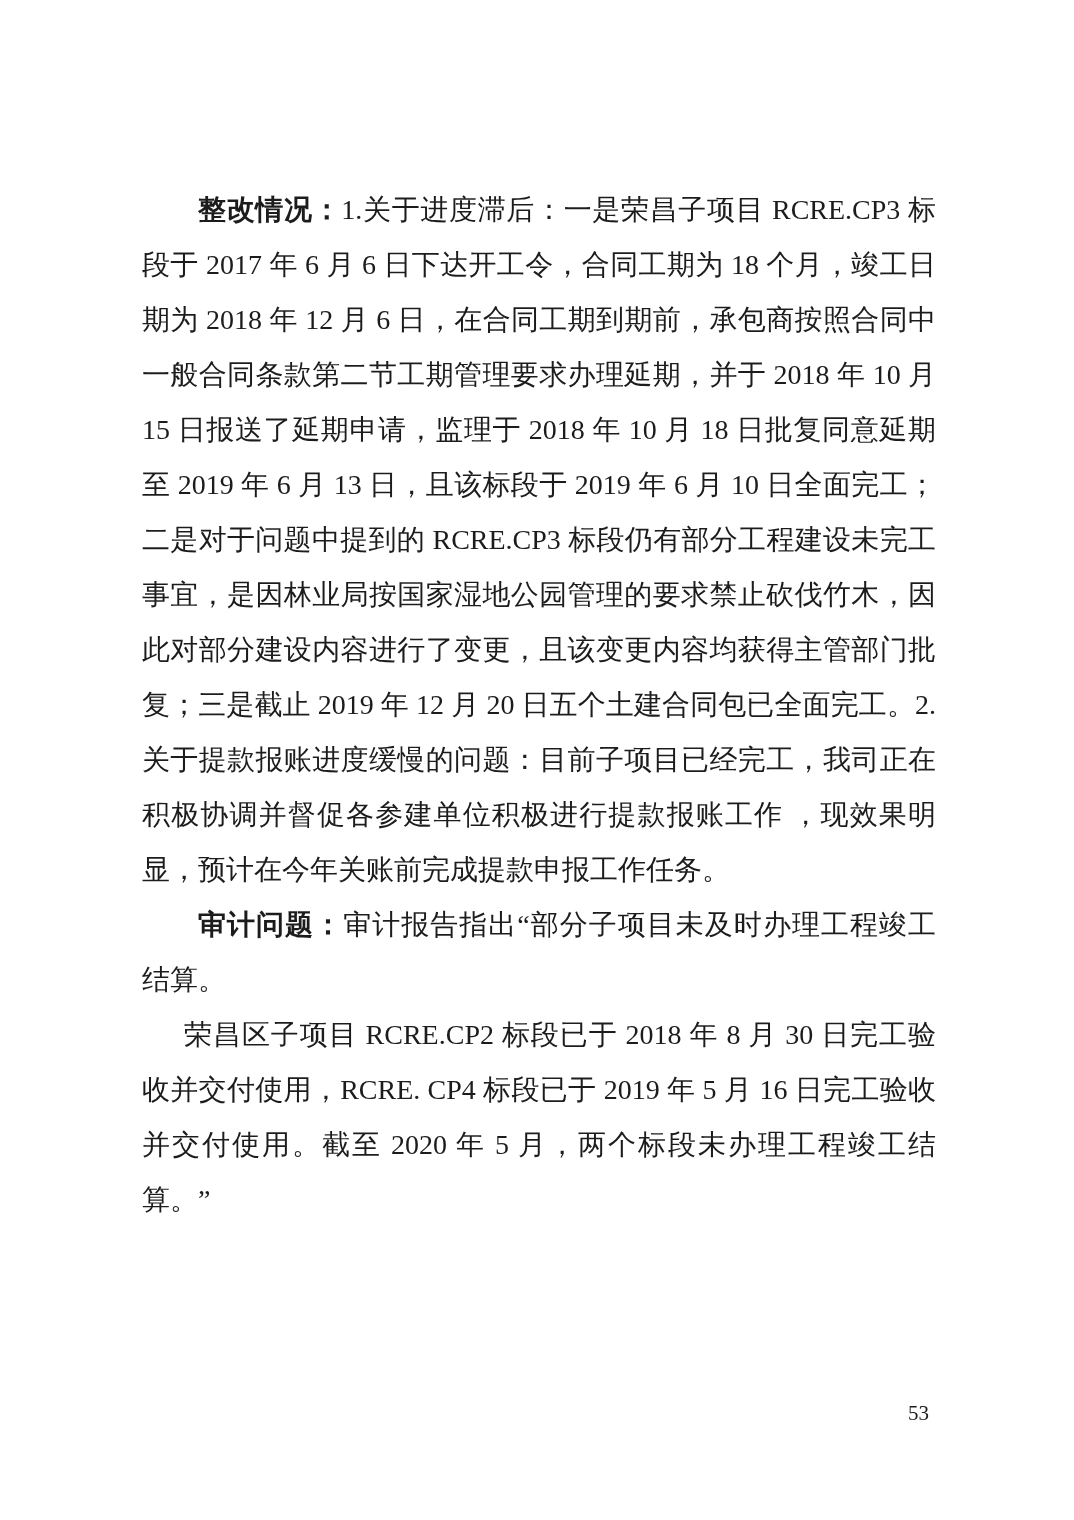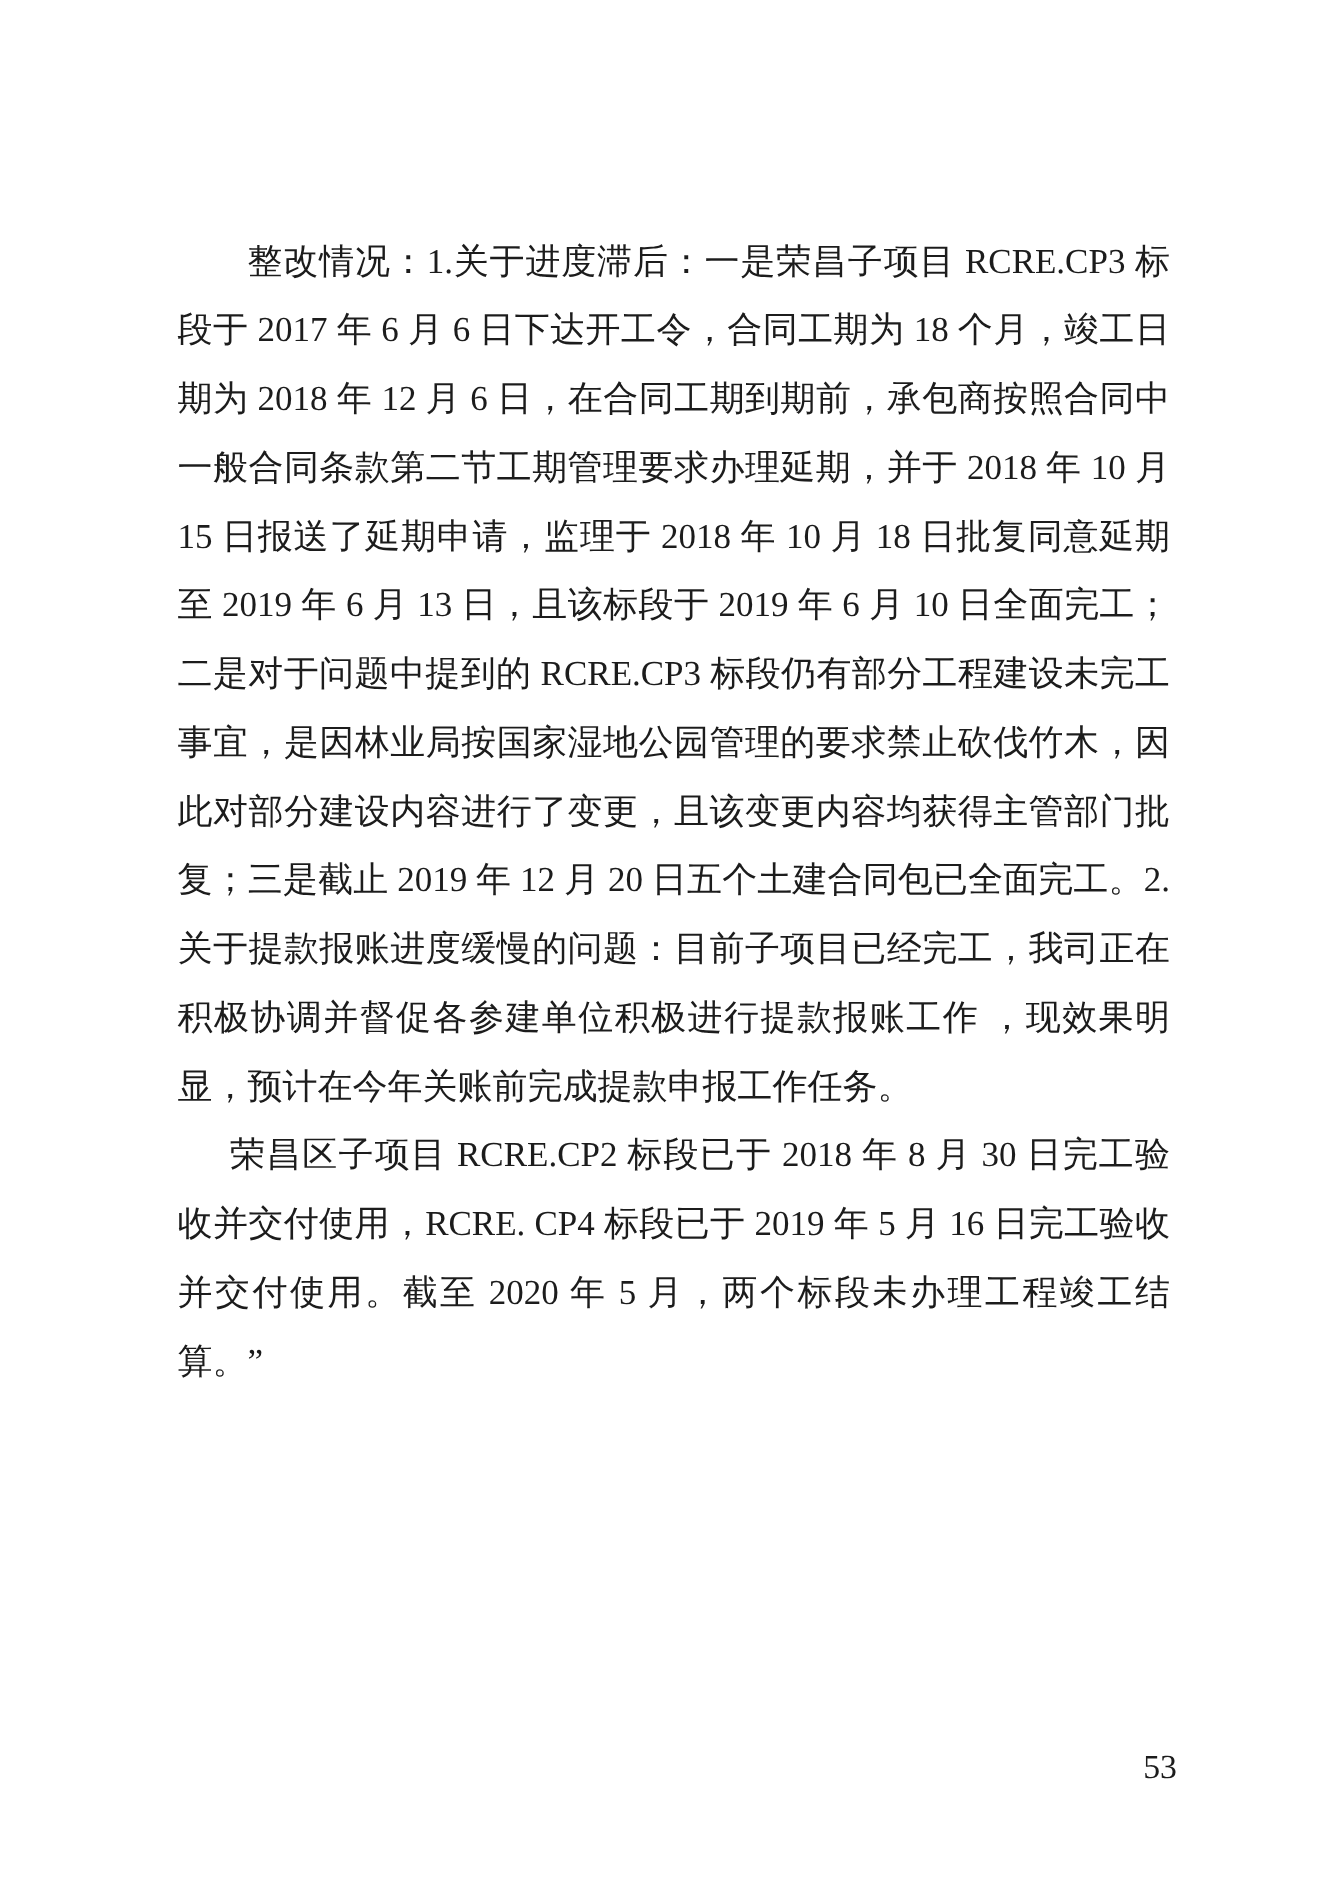--- a/index.html
+++ b/index.html
@@ -27,40 +27,40 @@
   .para {
     font-size: 28px;
     line-height: 55px;
     text-align: justify;
     text-justify: inter-character;
     margin: 0;
     word-break: break-all;
   }
   .indent-2 { text-indent: 2em; }
   .indent-15 { text-indent: 1.5em; }
-  .lead { font-weight: normal; margin-top: 36px; }
+  .lead { font-weight: bold; margin-top: 36px; }
   .lead-bold { font-weight: bold; }
   .page-number {
     position: absolute;
     top: 1398px;
     left: 908px;
     width: 40px;
-    text-align: center;
-    font-size: 27px;
+    font-size: 21px;
     line-height: 30px;
   }
 </style>
 </head>
 <body>
 
 <div class="page">
   <div class="content">
 
 
     <p class="para indent-2"><span class="lead">整改情况：</span><span>1.关于进度滞后：一是荣昌子项目 RCRE.CP3 标段于 2017 年 6 月 6 日下达开工令，合同工期为 18 个月，竣工日期为 2018 年 12 月 6 日，在合同工期到期前，承包商按照合同中一般合同条款第二节工期管理要求办理延期，并于 2018 年 10 月 15 日报送了延期申请，监理于 2018 年 10 月 18 日批复同意延期至 2019 年 6 月 13 日，且该标段于 2019 年 6 月 10 日全面完工；二是对于问题中提到的 RCRE.CP3 标段仍有部分工程建设未完工事宜，是因林业局按国家湿地公园管理的要求禁止砍伐竹木，因此对部分建设内容进行了变更，且该变更内容均获得主管部门批复；三是截止 2019 年 12 月 20 日五个土建合同包已全面完工。2.关于提款报账进度缓慢的问题：目前子项目已经完工，我司正在积极协调并督促各参建单位积极进行提款报账工作 ，现效果明显，预计在今年关账前完成提款申报工作任务。</span></p>
 
+    <p class="para indent-2"><span class="lead-bold">审计问题：</span><span>审计报告指出“部分子项目未及时办理工程竣工结算。</span></p>
 
     <p class="para indent-15"><span class="lead"></span><span>荣昌区子项目 RCRE.CP2 标段已于 2018 年 8 月 30 日完工验收并交付使用，RCRE. CP4 标段已于 2019 年 5 月 16 日完工验收并交付使用。截至 2020 年 5 月，两个标段未办理工程竣工结算。”</span></p>
 
   </div>
 
   <div class="page-number">53</div>
 </div>
 
 </body></html>

